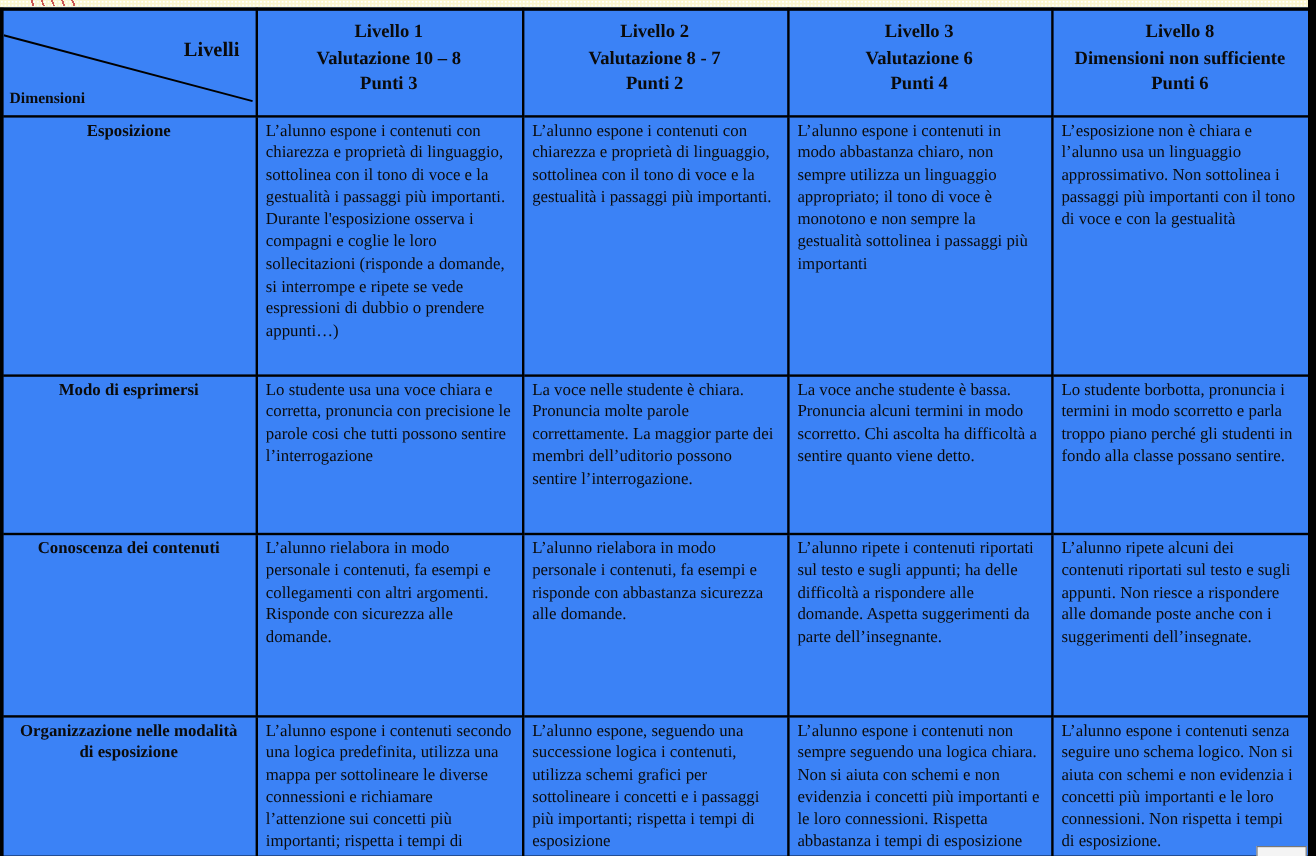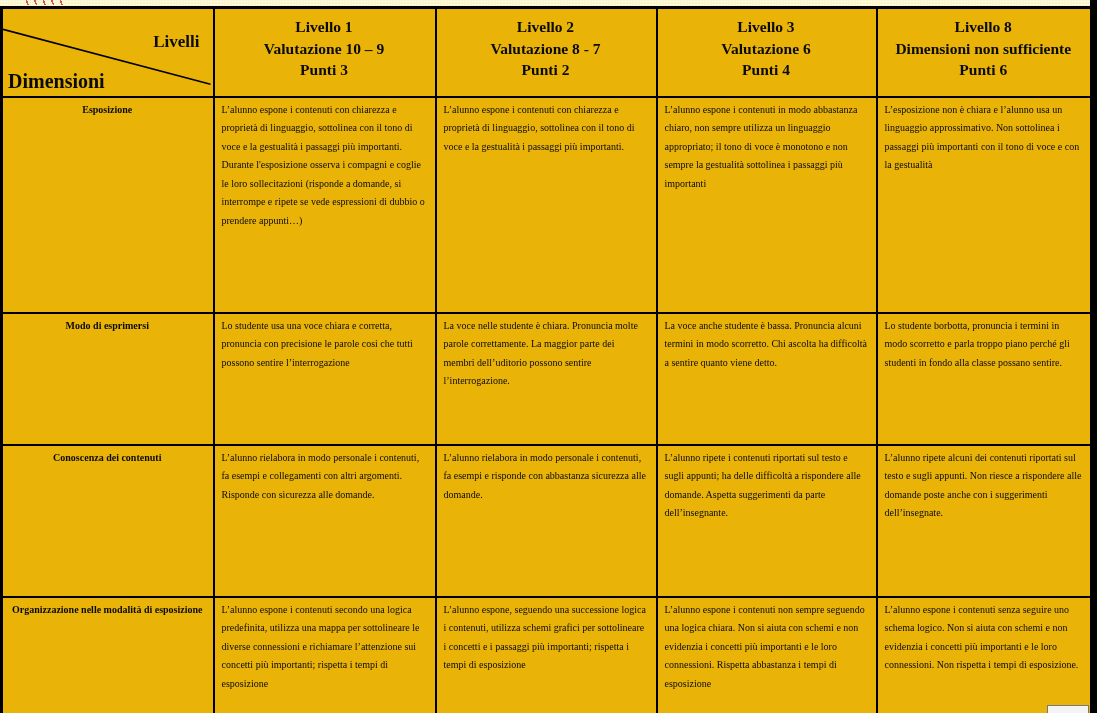--- a/index.html
+++ b/index.html
@@ -6,21 +6,21 @@
   html, body {
     margin: 0; padding: 0;
     width: 1097px; height: 713px;
     background: #000;
     overflow: hidden;
     font-family: "Liberation Serif", serif;
   }
   .page {
     position: absolute; top: 0; left: 0;
     width: 1090px; height: 713px;
-    background: #eab308;
+    background: #3b82f6;
   }
   .top-strip {
     position: relative;
     height: 6px; width: 1090px;
     background-color: #fbf6cd;
     background-image: radial-gradient(#ffffff 30%, rgba(255,255,255,0) 32%);
     background-size: 3px 3px;
   }
   .red-marks {
     position: absolute; left: 24px; top: 0;
@@ -32,21 +32,21 @@
   table.rubric {
     border-collapse: collapse;
     table-layout: fixed;
     width: 1090px;
     border: 3px solid #000;
   }
   table.rubric td {
     border: 2px solid #000;
     vertical-align: top;
     padding: 3px 8px 3px 7px;
-    font-size: 10px;
+    font-size: 14px;
     line-height: 18.6px;
     color: #0b0b0b;
     overflow: hidden;
   }
   tr.hdr { height: 89px; }
   tr.hdr td {
     text-align: center;
     font-weight: bold;
     font-size: 15.5px;
     line-height: 21.5px;
@@ -54,21 +54,21 @@
   }
   tr.hdr td span { display: block; }
   td.corner { position: relative; padding: 0; }
   td.corner svg { position: absolute; left: 0; top: 0; width: 100%; height: 100%; }
   .corner-livelli {
     position: absolute; right: 13px; top: 22px;
     font-weight: bold; font-size: 17px;
   }
   .corner-dimensioni {
     position: absolute; left: 5px; bottom: 3px;
-    font-weight: bold; font-size: 20px;
+    font-weight: bold; font-size: 13px;
   }
   td.dim {
     text-align: center;
     vertical-align: middle;
     font-weight: bold;
     font-size: 17px;
     line-height: 23px;
     padding: 0 8px;
   }
   tr.r1 { height: 216px; }
@@ -105,21 +105,21 @@
         <tr class="hdr">
       <td class="corner">
         <svg viewBox="0 0 208 85" preserveAspectRatio="none">
           <line x1="0" y1="20" x2="206" y2="74" stroke="#000" stroke-width="1.6"></line>
         </svg>
         <span class="corner-livelli">Livelli</span>
         <span class="corner-dimensioni">Dimensioni</span>
       </td>
       <td>
         <span>Livello 1</span>
-        <span>Valutazione 10 – 9</span>
+        <span>Valutazione 10 – 8</span>
         <span>Punti 3</span>
       </td>
       <td>
         <span>Livello 2</span>
         <span>Valutazione 8 - 7</span>
         <span>Punti 2</span>
       </td>
       <td>
         <span>Livello 3</span>
         <span>Valutazione 6</span>

